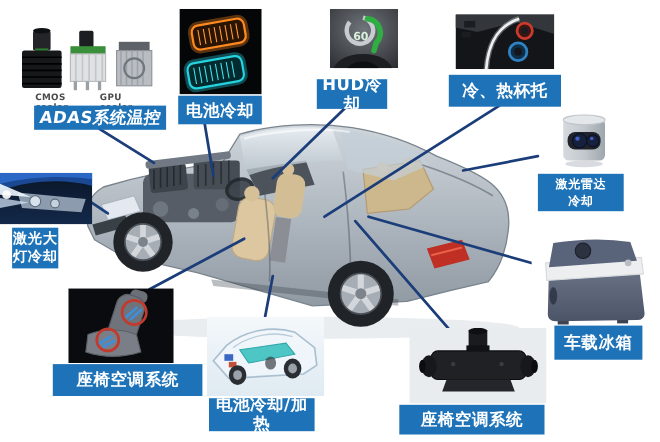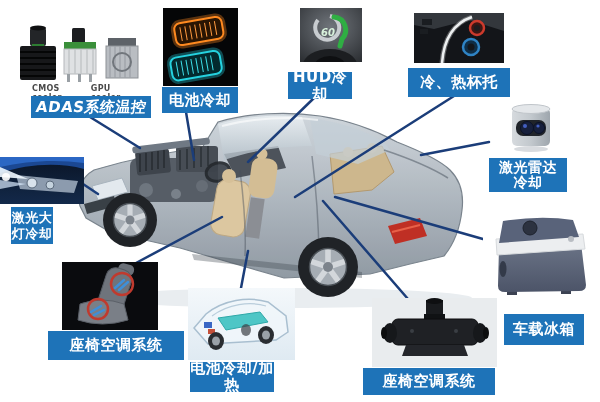--- a/index.html
+++ b/index.html
@@ -1,19 +1,19 @@
 <!DOCTYPE html>
 <html><head>
 <meta charset="utf-8">
 <style>
   html,body{margin:0;padding:0;background:#fff;}
   #stage{position:relative;width:600px;height:402px;background:#ffffff;overflow:hidden;
          font-family:"DejaVu Sans","Liberation Sans",sans-serif;}
   .abs{position:absolute;}
-  .thumb{position:absolute;overflow:hidden;font-style:italic;}
+  .thumb{position:absolute;overflow:hidden;}
   .thumb svg{display:block;}
   .lbl{position:absolute;background:#1e73b8;color:#ffffff;font-weight:bold;
        display:flex;align-items:center;justify-content:center;text-align:center;
        font-size:15px;line-height:17px;letter-spacing:0.5px;}
   .lbl .two{display:block;}
   .capline{position:absolute;left:32px;top:84px;width:110px;display:flex;justify-content:space-between;
            font-size:8px;color:#4a4a4a;font-weight:bold;letter-spacing:0.3px;}
   .skew{display:inline-block;transform:skewX(-8deg);}
 </style>
 </head>
@@ -225,21 +225,21 @@
       <ellipse cx="28" cy="49" rx="17" ry="3" fill="#d8dbdf"></ellipse>
       <rect x="9" y="8" width="38" height="38" rx="5" fill="url(#lidG)"></rect>
       <ellipse cx="28" cy="9" rx="19" ry="4.5" fill="#e4e7ea" stroke="#c0c5ca"></ellipse>
       <rect x="13" y="20" width="30" height="16" rx="7" fill="#20242a"></rect>
       <circle cx="24" cy="28" r="6.5" fill="#17203c" stroke="#0b1228"></circle>
       <circle cx="22" cy="26" r="2" fill="#4a6ad8" opacity="0.85"></circle>
       <circle cx="36" cy="28" r="5.5" fill="#17203c" stroke="#0b1228"></circle>
       <circle cx="35" cy="26" r="1.6" fill="#4a6ad8" opacity="0.85"></circle>
     </svg>
   </div>
-  <div class="lbl" style="left:489px;top:158px;width:78px;height:34px;font-size:14px;line-height:15px">
+  <div class="lbl" style="left:489px;top:158px;width:78px;height:34px;font-size:11px;line-height:15px">
     <span>
       <span class="two">激光雷达</span>
       <span class="two">冷却</span>
     </span>
   </div>
 
   <div class="thumb" style="left:483px;top:213px;width:113px;height:84px">
     <svg width="113" height="84" viewBox="0 0 113 84">
       <defs>
         <linearGradient id="frG" x1="0" y1="0" x2="0" y2="1">
@@ -251,21 +251,21 @@
       <rect x="24" y="78" width="10" height="4" fill="#3c4252"></rect>
         <rect x="78" y="77" width="10" height="4" fill="#3c4252"></rect>
       <path d="M 16,34 L 98,30 L 103,72 Q 103,78 96,78 L 22,79 Q 15,79 15,73 Z" fill="url(#frG)"></path>
       <ellipse cx="20" cy="56" rx="3.5" ry="8" fill="#333a49"></ellipse>
       <path d="M 13,26 L 100,21 L 102,36 L 14,42 Z" fill="#eceef0" stroke="#d7dadd"></path>
       <path d="M 20,8 Q 58,2 90,7 L 96,24 L 16,30 Z" fill="#59637a"></path>
       <circle cx="47" cy="15" r="7" fill="#2c3240" stroke="#1d222d"></circle>
       <circle cx="88" cy="26" r="3" fill="#b9bdc3"></circle>
     </svg>
   </div>
-  <div class="lbl" style="left:504px;top:314px;width:80px;height:31px">
+  <div class="lbl" style="left:504px;top:296px;width:80px;height:31px">
     <span>车载冰箱</span>
   </div>
 
   <div class="thumb" style="left:372px;top:298px;width:125px;height:69px">
     <svg width="125" height="69" viewBox="0 0 125 69">
       <rect width="125" height="69" fill="#e9ecee"></rect>
       <rect x="54" y="2" width="17" height="16" fill="#191b1e"></rect>
       <ellipse cx="62.5" cy="3" rx="8.5" ry="3" fill="#0e0f11"></ellipse>
       <rect x="52" y="16" width="21" height="5" fill="#101214"></rect>
       <rect x="20" y="21" width="86" height="26" rx="6" fill="#1f2125" stroke="#0c0d0f"></rect>
@@ -296,21 +296,21 @@
       <polygon points="30,30 72,24 80,34 38,42" fill="#4ec6c6" stroke="#2fa8a8"></polygon>
       <rect x="16" y="34" width="8" height="6" fill="#3a66c4"></rect>
         <rect x="20" y="41" width="7" height="5" fill="#c4503a"></rect>
       <ellipse cx="28" cy="53" rx="8" ry="9" fill="#2a2d31"></ellipse>
       <ellipse cx="28" cy="53" rx="4" ry="4.5" fill="#9aa1a8"></ellipse>
       <ellipse cx="78" cy="47" rx="8" ry="9" fill="#2a2d31"></ellipse>
       <ellipse cx="78" cy="47" rx="4" ry="4.5" fill="#9aa1a8"></ellipse>
       <ellipse cx="58" cy="42" rx="5" ry="6" fill="#3c4045" opacity="0.7"></ellipse>
     </svg>
   </div>
-  <div class="lbl" style="left:190px;top:362px;width:84px;height:30px">
+  <div class="lbl" style="left:190px;top:362px;width:96px;height:30px">
     <span>电池冷却/加热</span>
   </div>
 
   <div class="thumb" style="left:62px;top:262px;width:96px;height:68px">
     <svg width="96" height="68" viewBox="0 0 96 68">
       <rect width="96" height="68" fill="#0a0b0e"></rect>
       <g transform="rotate(15 64 8)">
           <rect x="56" y="2" width="16" height="11" rx="5" fill="#6b7078"></rect>
         </g>
       <g transform="rotate(18 53 28)">

